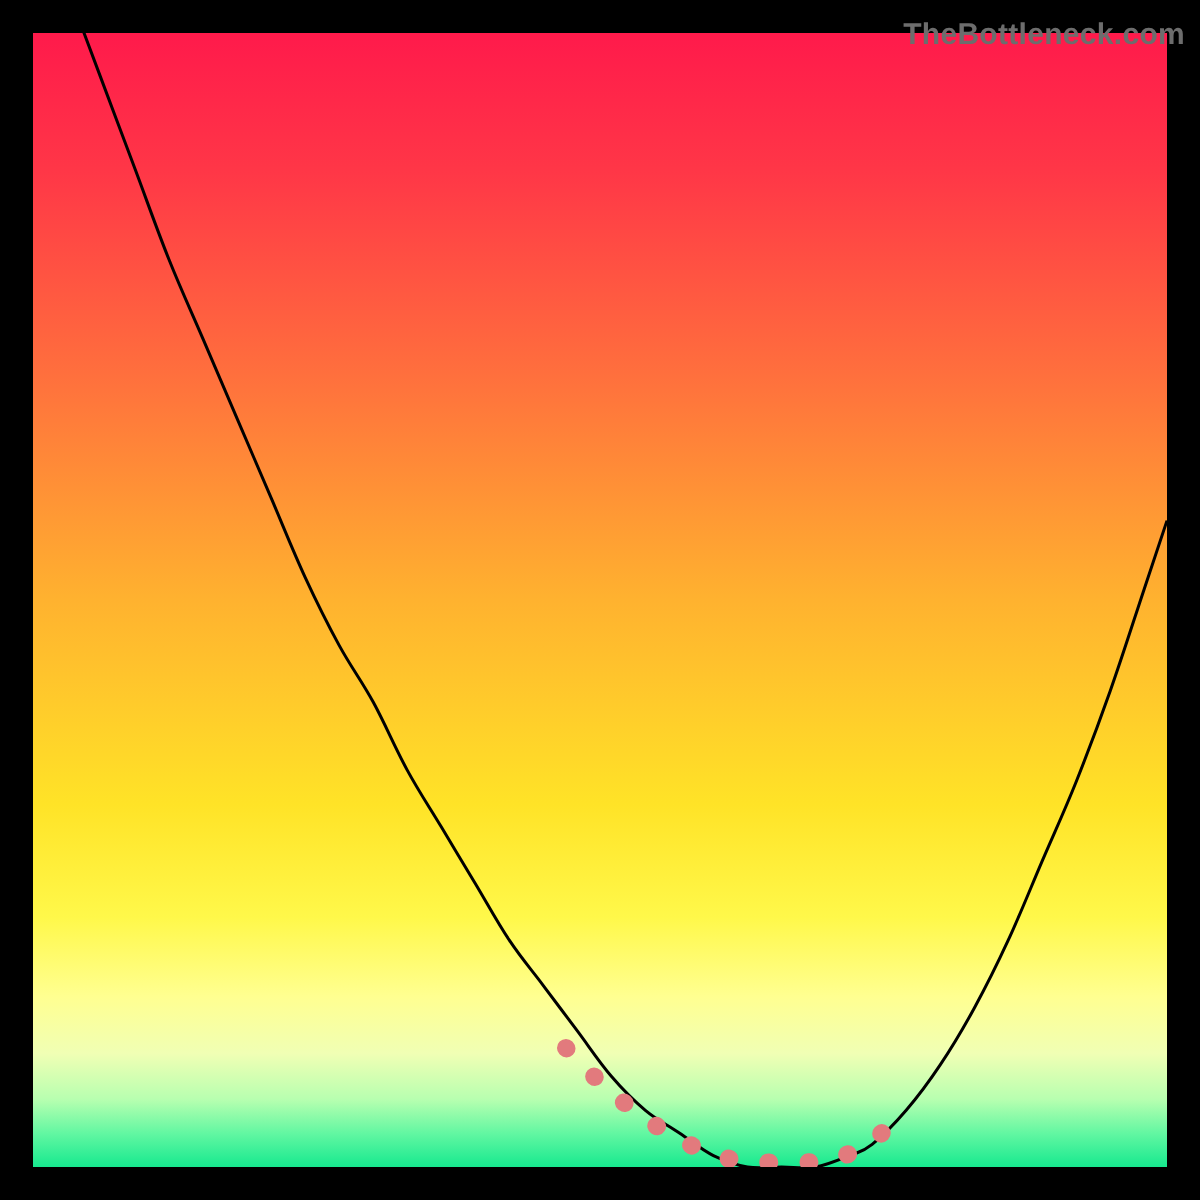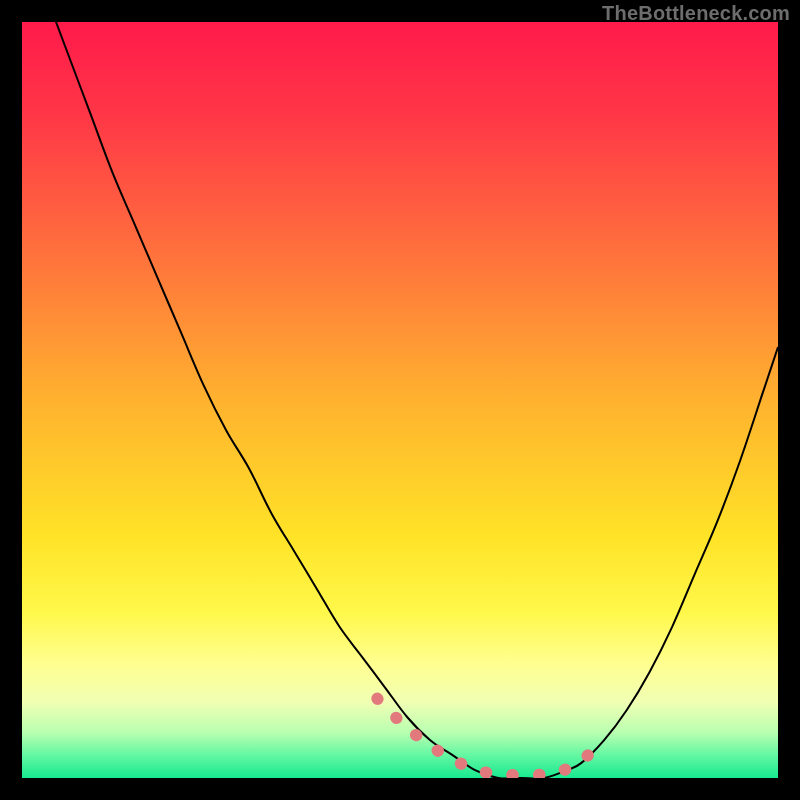--- a/index.html
+++ b/index.html
@@ -30,21 +30,21 @@
   .plot {
     position: absolute;
     left: 22px;
     top: 22px;
     width: 756px;
     height: 756px;
     z-index: 1;
   }
   .watermark {
     position: absolute;
-    top: 2px;
+    top: 12px;
     right: 10px;
     font-size: 20px;
     font-weight: 600;
     color: #6d6d6d;
     z-index: 10;
     letter-spacing: 0.2px;
   }
   svg {
     display: block;
   }

